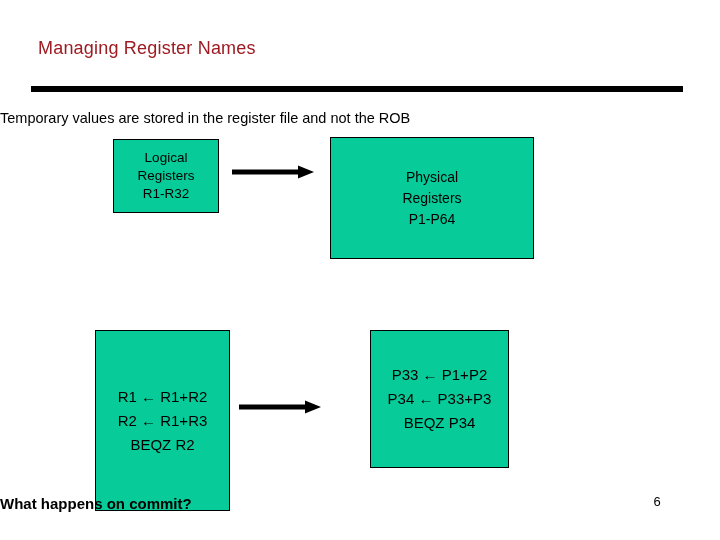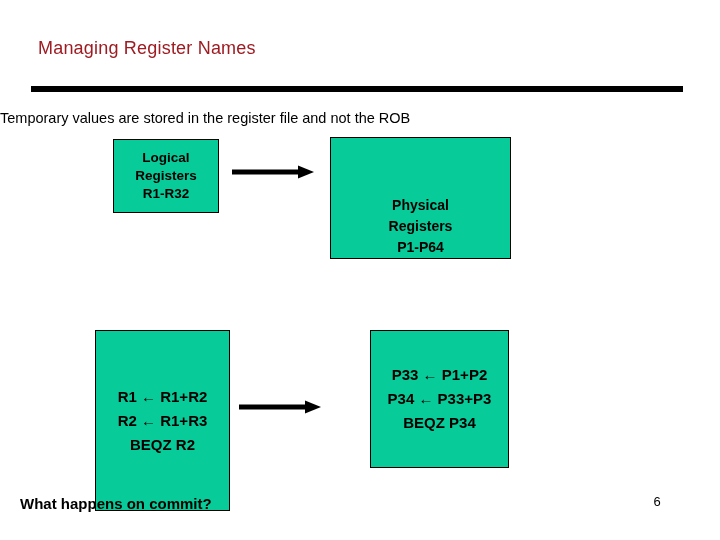--- a/index.html
+++ b/index.html
@@ -59,54 +59,52 @@
     left: 0;
     top: 267px;
     width: 612px;
   }
   .caption-bottom {
     left: 0;
     top: 494px;
     width: 580px;
     font-weight: bold;
     font-size: 15px;
-    padding-left: 20px;
   }
 
   
   .gbox {
     position: absolute;
     background: #07cb99;
     border: 1px solid #000000;
     box-sizing: border-box;
     display: flex;
     flex-direction: column;
     align-items: center;
     justify-content: center;
     font-size: 13.5px;
     line-height: 18px;
     color: #000000;
     text-align: center;
   }
-  .gbox span { display: block; white-space: nowrap; font-weight: bold; }
+  .gbox span { display: block; white-space: nowrap; }
 
   #box-logical {
     left: 113px;
     top: 139px;
     width: 106px;
     height: 74px;
   }
   #box-physical {
     left: 330px;
     top: 137px;
-    width: 181px;
+    width: 204px;
     height: 122px;
     font-size: 14px;
     line-height: 21px;
-    justify-content: flex-end;
   }
   #box-logical-code {
     left: 95px;
     top: 330px;
     width: 135px;
     height: 181px;
     font-size: 15px;
     line-height: 24px;
   }
   #box-physical-code {

